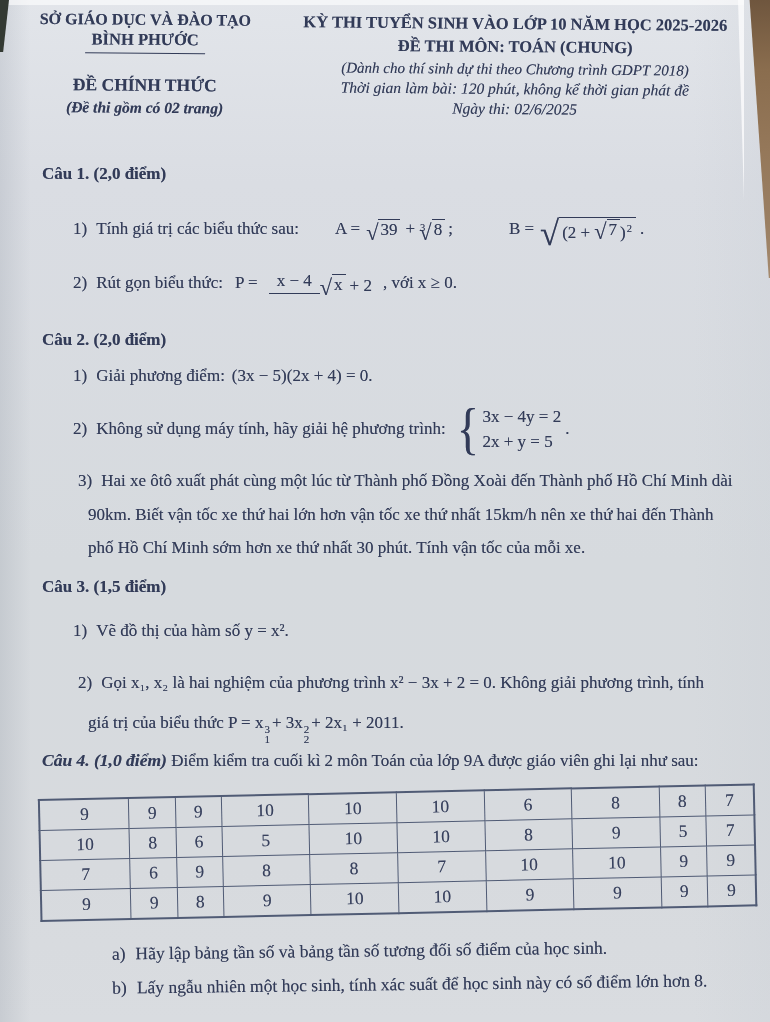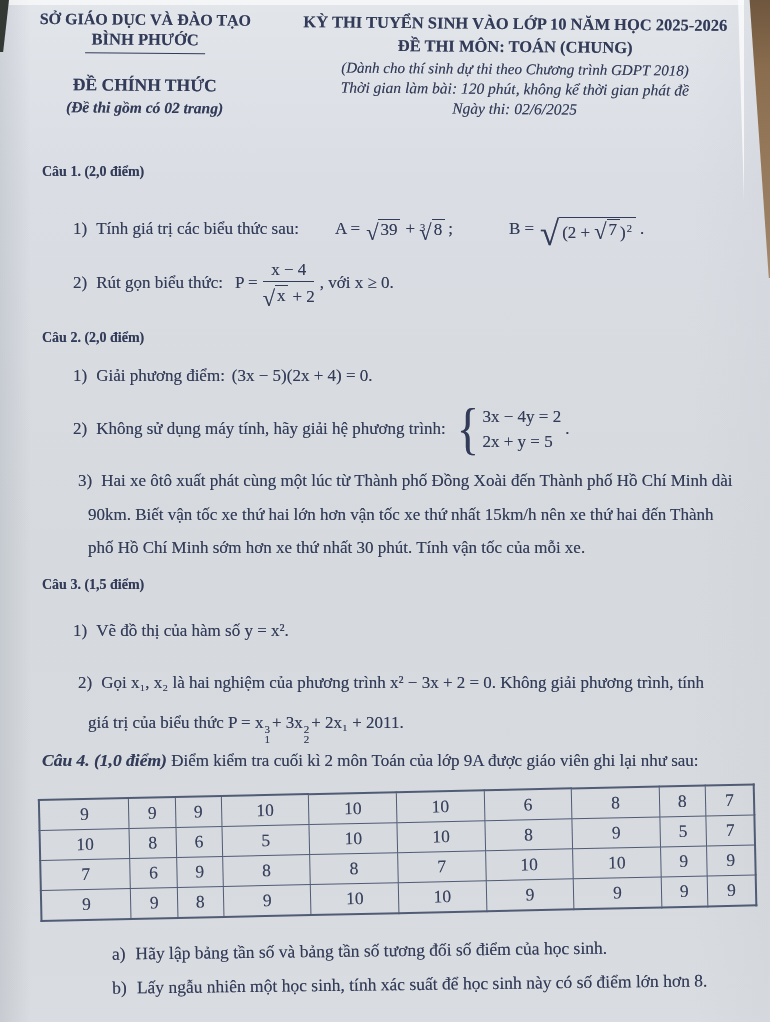--- a/index.html
+++ b/index.html
@@ -30,35 +30,35 @@
   .hl2{font-size:16.5px;display:inline-block;border-bottom:1.6px solid #323b58;padding:1px 6px 3px;}
   .hl3{font-size:17.5px;margin-top:21px;}
   .hl4{font-size:15.5px;font-style:italic;margin-top:3px;}
   .hdr-right{flex:1;text-align:center;margin-left:8px;}
   .hr1{font-size:16.5px;font-weight:700;}
   .hr2{font-size:16.5px;font-weight:700;margin-top:3px;}
   .hr3{font-size:15px;font-style:italic;margin-top:4px;}
   .hr4{font-size:15.5px;font-style:italic;margin-top:2px;}
   .hr5{font-size:15.5px;font-style:italic;margin-top:2px;}
 
-  .sec-title{position:absolute;left:42px;font-size:14px;font-weight:700;white-space:nowrap;}
+  .sec-title{position:absolute;left:42px;font-size:17px;font-weight:700;white-space:nowrap;}
   .row{position:absolute;left:73px;display:flex;align-items:center;font-size:17px;white-space:nowrap;}
   .lbl{margin-right:9px;}
 
   
   .rt{display:inline-flex;align-items:flex-end;}
   .rsign{font-size:1.32em;line-height:.72;transform:translateY(2px);font-weight:400;}
   .rbar{border-top:1.6px solid currentColor;padding:0 3px 0 2px;line-height:1.12;}
   .rt.big>.rsign{font-size:2.05em;line-height:.62;transform:translateY(3px);}
   .rt.big>.rbar{padding:1px 4px 0 3px;}
   .ridx{font-size:.62em;position:relative;top:-.55em;margin-right:-6px;z-index:1;}
   .pw{font-size:.62em;position:relative;top:-.55em;margin-left:1px;}
 
   
-  .frac{display:inline-flex;flex-direction:column;align-items:center;margin:0 5px;vertical-align:middle;}
+  .frac{display:inline-flex;flex-direction:row;align-items:center;margin:0 11px;vertical-align:middle;}
   .fnum{padding:0 8px 3px;border-bottom:1.6px solid currentColor;line-height:1.05;}
   .fden{padding-top:3px;display:inline-flex;align-items:flex-end;line-height:1.05;}
 
   
   .sys{display:inline-flex;align-items:center;margin-left:8px;}
   .brace{font-size:58px;font-weight:300;line-height:.9;transform:scaleX(.8);margin-right:1px;}
   .syslines{display:flex;flex-direction:column;gap:3px;font-size:17px;line-height:1.25;}
 
   
   .ss{display:inline-flex;flex-direction:column;line-height:.95;font-size:11px;

